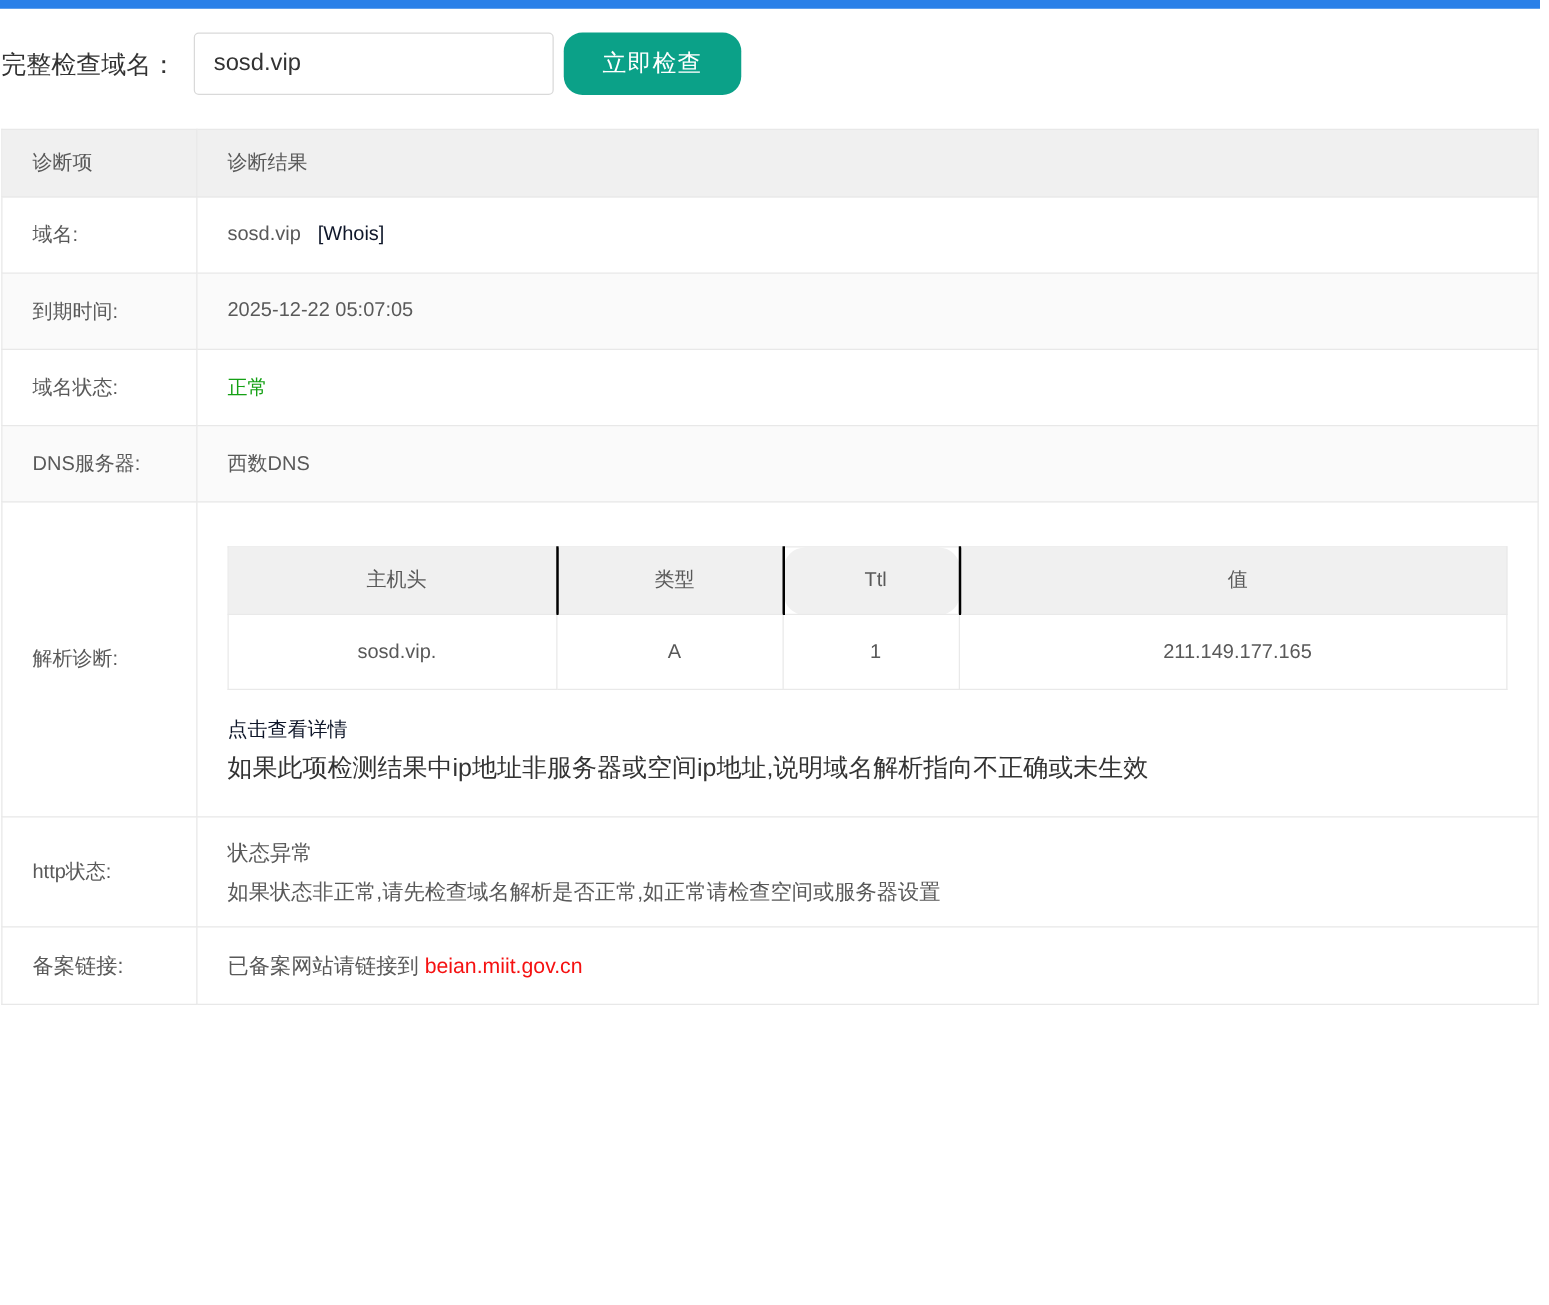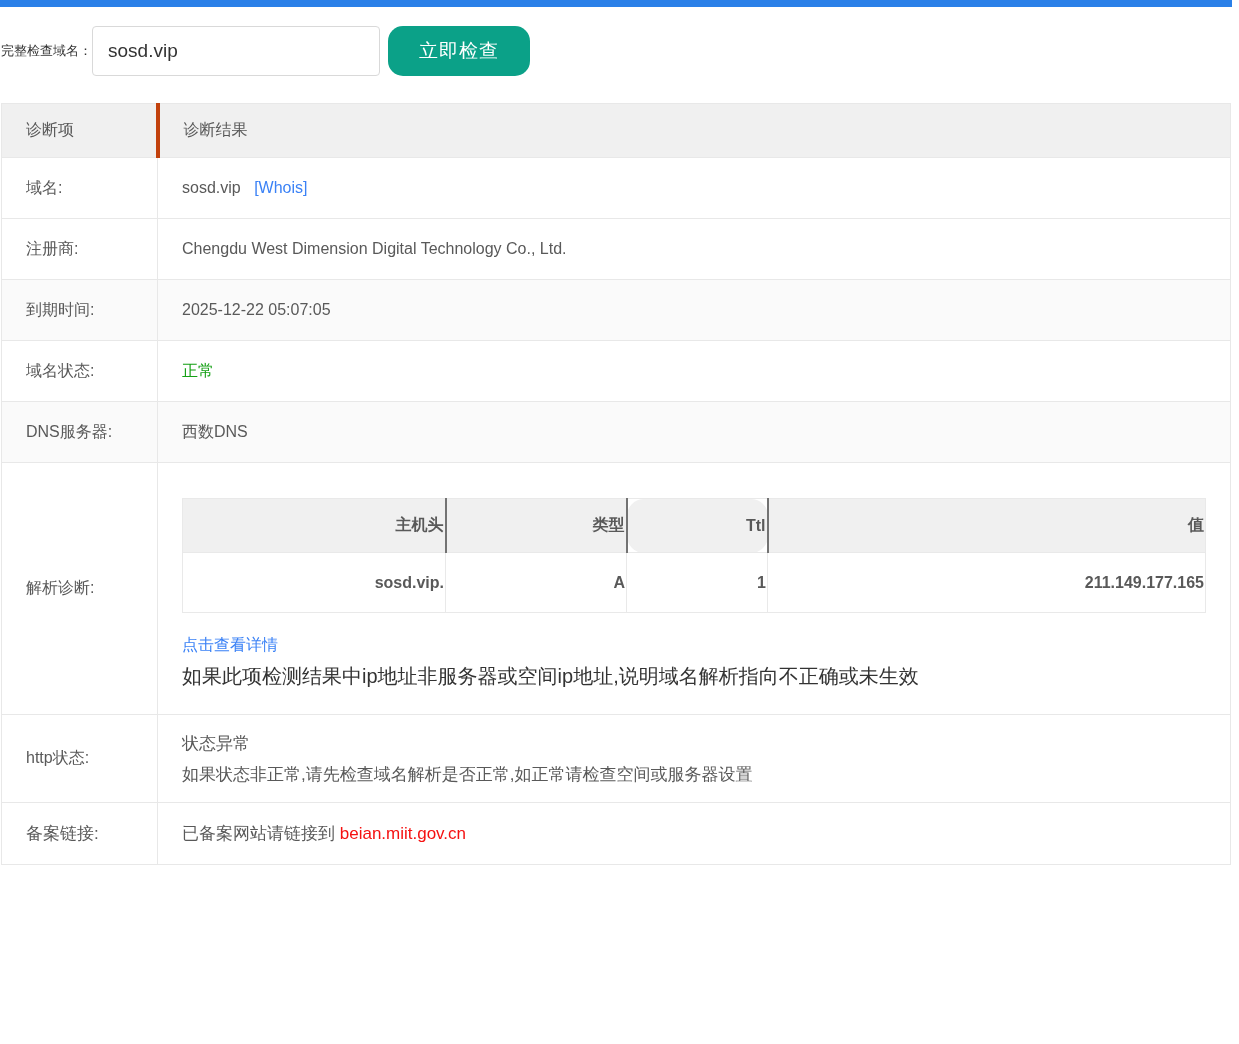--- a/index.html
+++ b/index.html
@@ -7,21 +7,21 @@
     margin: 0; padding: 0;
     width: 1239px; height: 1044px;
     background: #fff;
     font-family: "Liberation Sans", "DejaVu Sans", sans-serif;
   }
   
   .topbar { width: 1232px; height: 7px; background: #2a80e8; }
 
   
   .search-row { display: flex; align-items: center; margin: 19px 0 0 1px; }
-  .search-label { font-size: 13px; color: #333; }
+  .search-label { font-size: 20px; color: #333; margin-right: 14px; }
   .search-input {
     width: 288px; height: 50px;
     border: 1px solid #d9d9d9; border-radius: 4px;
     padding: 0 15px; font-size: 19px; color: #333;
     font-family: "Liberation Sans", "DejaVu Sans", sans-serif;
     outline: none;
   }
   .check-button {
     width: 142px; height: 50px; margin-left: 8px;
     background: #0ba188; color: #fff;
@@ -40,43 +40,43 @@
   .diag-table > thead > tr > th,
   .diag-table > tbody > tr > th,
   .diag-table > tbody > tr > td {
     border: 1px solid #e8e8e8;
     text-align: left; font-weight: normal;
     padding-left: 24px; padding-right: 24px;
     color: #595959; vertical-align: middle;
   }
   .diag-table > thead > tr { height: 54px; }
   .diag-table > thead > tr > th { background: #f0f0f0; }
-  .diag-table > thead > tr > th + th { border-left: 4px solid #c2410c; }
+  .diag-table > thead > tr > th + th { border-left: 1px solid #c2410c; }
   .col-label { width: 156px; }
   .row-s { height: 61px; }
   .row-shaded > th, .row-shaded > td { background: #fafafa; }
 
   .green-text { color: #15a015; }
-  .blue-link { color: #3b82f6; text-decoration: none; cursor: pointer; }
+  .blue-link { color: #0f172a; text-decoration: none; cursor: pointer; }
   .whois-link { margin-left: 9px; }
 
   
   .resolution-cell { padding-top: 35px; padding-bottom: 26px; }
   .inner-table {
     width: 100%; border-collapse: collapse;
     font-size: 16px; color: #595959;
   }
   .inner-table th, .inner-table td {
     border: 1px solid #e9e9e9;
-    text-align: right; font-weight: bold;
+    text-align: center; font-weight: normal;
     padding-left: 8px;
   }
   .inner-table thead tr { height: 54px; }
   .inner-table thead th { background: #f0f0f0; }
-  .inner-table thead th + th { border-left: 2px solid #737373; }
+  .inner-table thead th + th { border-left: 2px solid #000000; }
   .inner-table tbody tr { height: 60px; background: #fff; }
   .c-host { width: 263px; }
   .c-type { width: 181px; }
   .c-ttl  { width: 141px; border-radius: 17px; }
   .detail-link { display: inline-block; margin-top: 22px; font-size: 16px; text-align: center; }
   .resolve-note { margin-top: 8px; color: #333; font-size: 20px; line-height: 24px; }
 
   
   .red-cell { color: #f51111; }
   .http-cell { padding-top: 12px; padding-bottom: 12px; line-height: 31px; font-size: 17px; }
@@ -105,24 +105,20 @@
       <th>诊断结果</th>
     </tr>
   </thead>
   <tbody>
     <tr class="row-s">
       <th class="col-label">域名:</th>
       <td>
         <span>sosd.vip</span>
         <a class="blue-link whois-link" href="#">[Whois]</a>
       </td>
-    </tr>
-    <tr class="row-s">
-      <th class="col-label">注册商:</th>
-      <td>Chengdu West Dimension Digital Technology Co., Ltd.</td>
     </tr>
     <tr class="row-s row-shaded">
       <th class="col-label">到期时间:</th>
       <td>2025-12-22 05:07:05</td>
     </tr>
     <tr class="row-s">
       <th class="col-label">域名状态:</th>
       <td>
         <span class="green-text">正常</span>
       </td>

